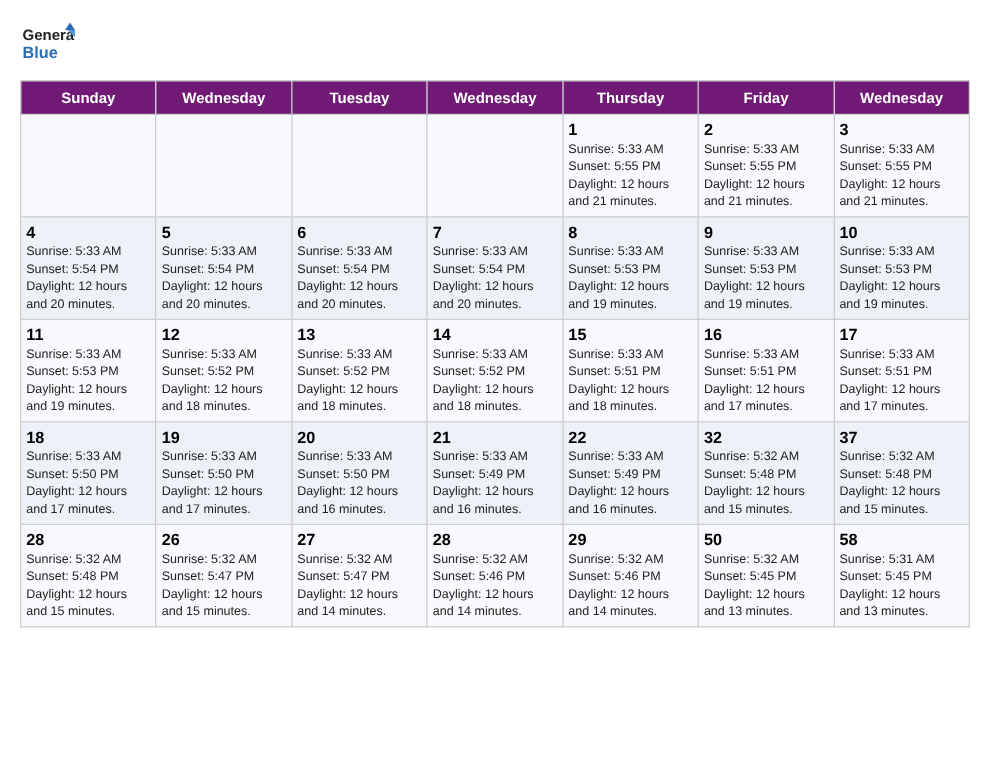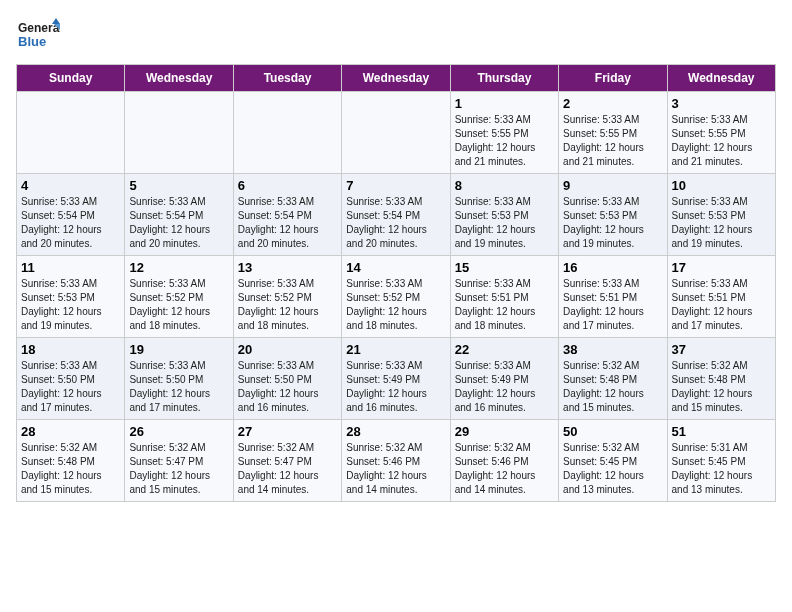--- a/index.html
+++ b/index.html
@@ -276,21 +276,21 @@
 and 16 minutes.</div>
         </td>
         <td>
           <div class="day-num">22</div>
           <div class="day-info" style="white-space: pre-line;">Sunrise: 5:33 AM
 Sunset: 5:49 PM
 Daylight: 12 hours
 and 16 minutes.</div>
         </td>
         <td>
-          <div class="day-num">38</div>
+          <div class="day-num">32</div>
           <div class="day-info" style="white-space: pre-line;">Sunrise: 5:32 AM
 Sunset: 5:48 PM
 Daylight: 12 hours
 and 15 minutes.</div>
         </td>
         <td>
           <div class="day-num">37</div>
           <div class="day-info" style="white-space: pre-line;">Sunrise: 5:32 AM
 Sunset: 5:48 PM
 Daylight: 12 hours
@@ -334,21 +334,21 @@
 and 14 minutes.</div>
         </td>
         <td>
           <div class="day-num">50</div>
           <div class="day-info" style="white-space: pre-line;">Sunrise: 5:32 AM
 Sunset: 5:45 PM
 Daylight: 12 hours
 and 13 minutes.</div>
         </td>
         <td>
-          <div class="day-num">51</div>
+          <div class="day-num">58</div>
           <div class="day-info" style="white-space: pre-line;">Sunrise: 5:31 AM
 Sunset: 5:45 PM
 Daylight: 12 hours
 and 13 minutes.</div>
         </td>
       </tr>
     </tbody>
 </table>
 
 </body></html>

